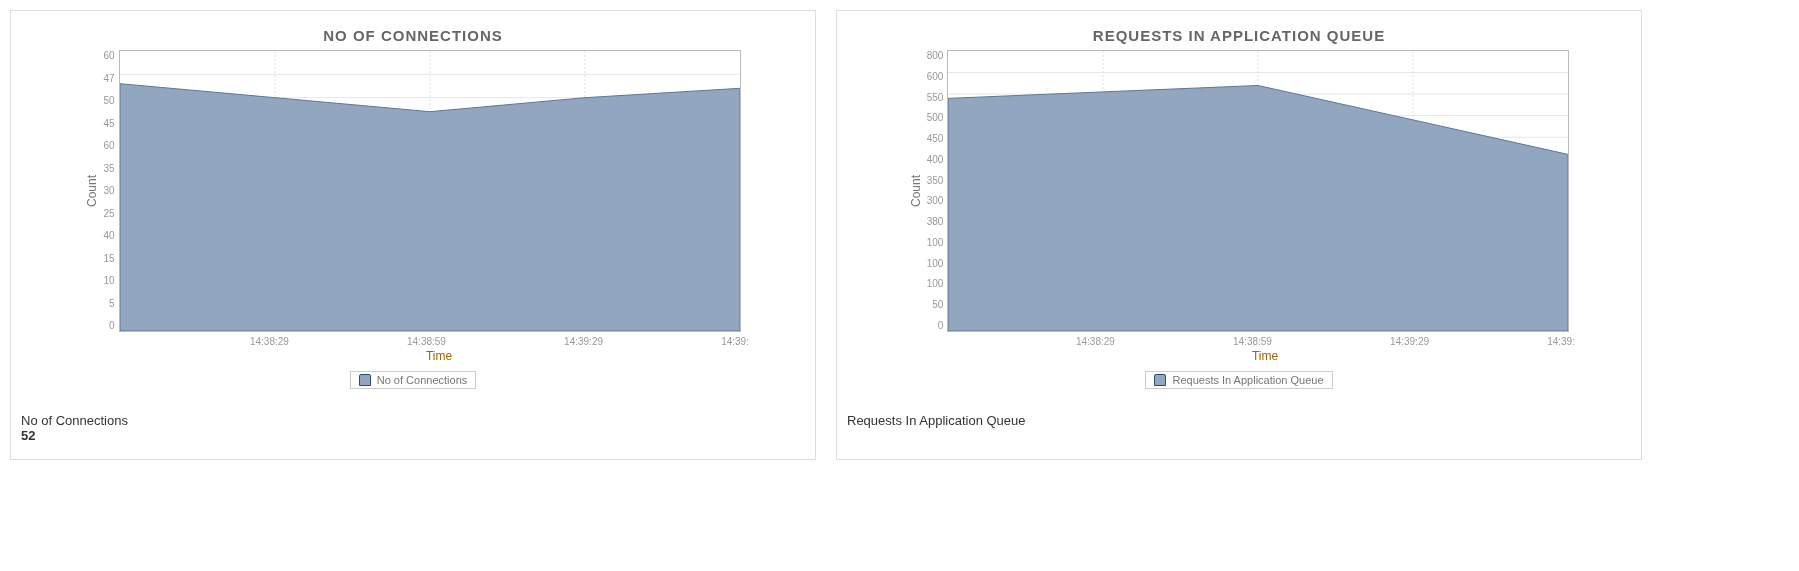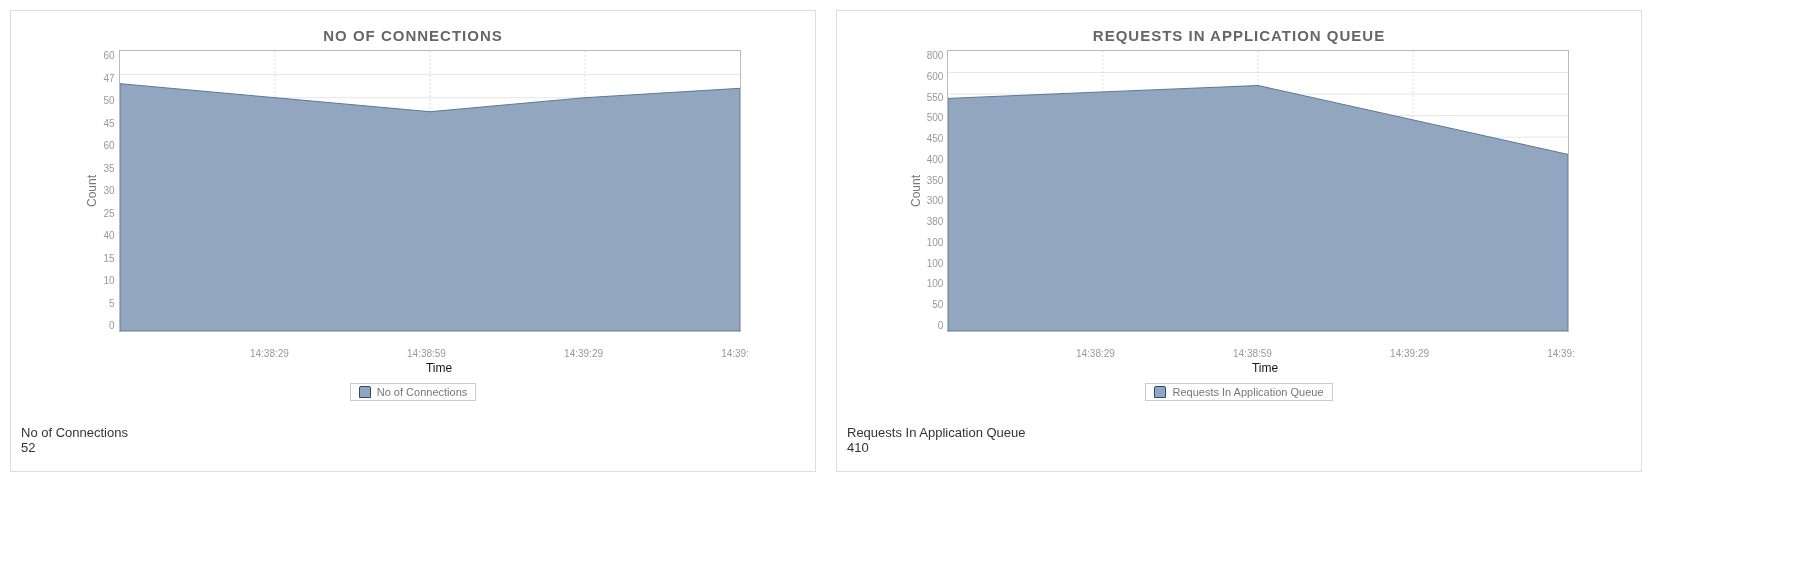--- a/index.html
+++ b/index.html
@@ -8,27 +8,27 @@
   .chart-outer{display:flex;flex-direction:column;align-items:center}
   .chart-title{font-weight:bold;font-size:15px;letter-spacing:1px;color:#666;margin:6px 0 6px 0;text-transform:uppercase}
   .chart-row{display:flex;align-items:center}
   .ylabel{writing-mode:vertical-rl;transform:rotate(180deg);color:#777;font-size:12px;margin-right:4px}
   .axis-col{display:flex;flex-direction:column;justify-content:space-between;align-items:flex-end;height:280px;padding-right:4px}
   .axis-col span{color:#999;font-size:10px;line-height:1}
   .plot-region{position:relative;border:1px solid #bbb;width:620px;height:280px;background:#fff;overflow:hidden}
   .grid line{stroke:#e6e6e6;stroke-width:1}
   .grid line.dash{stroke-dasharray:2 2;stroke:#ddd}
   .area{fill:#92a7bf;stroke:#5b7697;stroke-width:1}
-  .xaxis{display:flex;justify-content:space-between;width:620px;margin-left:auto;margin-top:16px;padding:0 0 0 0}
+  .xaxis{display:flex;justify-content:space-between;width:620px;margin-left:auto;margin-top:4px;padding:0 0 0 0}
   .xaxis span{color:#999;font-size:10px}
-  .xlabel{color:#0f172a;font-size:12px;margin-top:2px}
+  .xlabel{color:#a16207;font-size:12px;margin-top:2px}
   .legend{border:1px solid #ccc;background:#fff;padding:2px 8px;font-size:11px;color:#777;margin-top:8px;display:flex;align-items:center;gap:6px}
   .legend-sw{width:10px;height:10px;background:#92a7bf;border:1px solid #2a4a7a;border-radius:2px 2px 0 0}
   .stat{margin-top:24px;font-size:13px;color:#333}
-  .stat-val{font-weight:normal;font-size:13px}
+  .stat-val{font-weight:bold;font-size:13px}
   .xaxis-pad{display:flex;align-items:flex-start}
   .xaxis-spacer{width:52px}
 </style>
 </head>
 <body>
 
 <div class="wrap">
 
   <div class="panel">
     <div class="chart-outer">
@@ -157,17 +157,16 @@
           <div class="xlabel">Time</div>
         </div>
       </div>
       <div class="legend">
         <span class="legend-sw"></span>
         <span>Requests In Application Queue</span>
       </div>
     </div>
     <div class="stat">
       <div>Requests In Application Queue</div>
-      <div class="stat-val">410</div>
     </div>
   </div>
 
 </div>
 
 </body></html>

